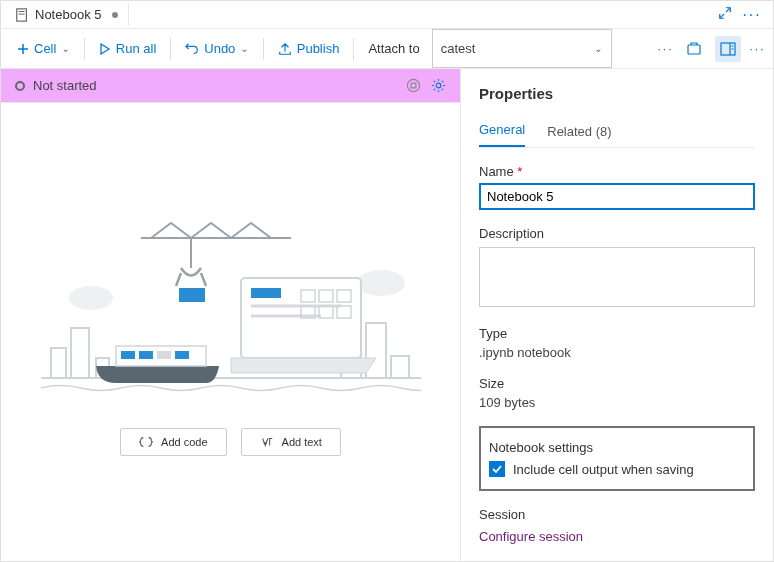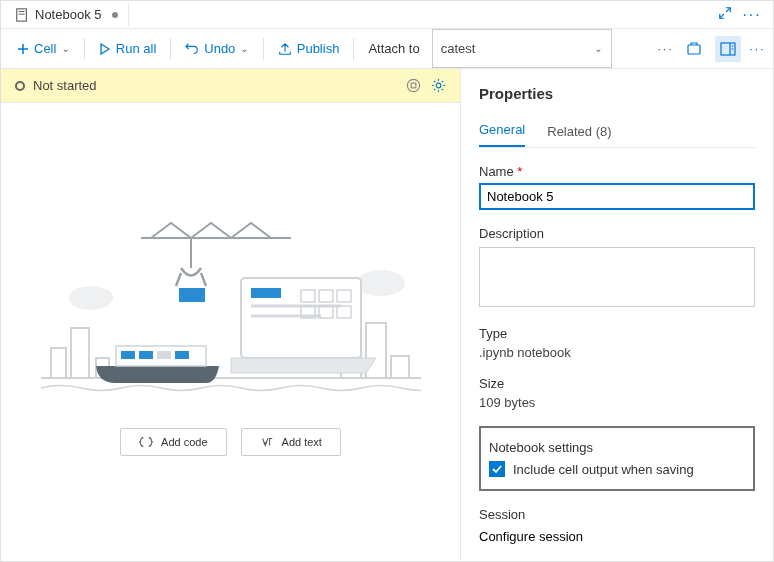--- a/index.html
+++ b/index.html
@@ -19,21 +19,21 @@
 .toolbar .sep { width: 1px; height: 22px; background: #e0e0e0; margin: 0 2px; }
 .toolbar .chev { font-size: 10px; color: #666; }
 .toolbar .attach-select { border: 1px solid #ccc; height: 39px; min-width: 180px; padding: 0 8px; display: flex; align-items: center; justify-content: space-between; font-size: 13px; color: #444; }
 .toolbar .right { margin-left: auto; display: flex; align-items: center; gap: 8px; }
 .toolbar .icon-btn { width: 26px; height: 26px; display: flex; align-items: center; justify-content: center; color: #0078d4; border-radius: 2px; cursor: pointer; }
 .toolbar .icon-btn.active { background: #deecf9; }
 
 
 .main { flex: 1; display: flex; overflow: hidden; }
 .left-panel { flex: 1; display: flex; flex-direction: column; border-right: 1px solid #e8e8e8; }
-.status-bar { height: 34px; display: flex; align-items: center; padding: 0 14px; font-size: 13px; color: #444; background: #fef9c3; border-bottom: 1px solid #e8e8e8; }
+.status-bar { height: 34px; display: flex; align-items: center; padding: 0 14px; font-size: 13px; color: #444; background: #f0abfc; border-bottom: 1px solid #e8e8e8; }
 .status-bar .status-dot { width: 10px; height: 10px; border: 2px solid #666; border-radius: 50%; margin-right: 8px; }
 .status-bar .right-icons { margin-left: auto; display: flex; gap: 10px; color: #666; }
 
 .empty-state { flex: 1; display: flex; flex-direction: column; align-items: center; justify-content: center; gap: 20px; padding: 20px; }
 .illustration { width: 380px; height: 200px; position: relative; }
 .illustration svg { width: 100%; height: 100%; }
 .add-buttons { display: flex; gap: 14px; }
 .outline-btn { border: 1px solid #ccc; background: #fff; padding: 6px 18px; font-size: 11px; display: flex; align-items: center; gap: 8px; cursor: pointer; color: #333; border-radius: 2px; }
 
 
@@ -44,21 +44,21 @@
 .tabs .ptab.active { color: #0078d4; border-bottom: 2px solid #0078d4; font-weight: 400; }
 .field-label { font-size: 13px; color: #333; margin-bottom: 4px; display: block; }
 .req { color: #d0021b; }
 .text-input { width: 100%; border: 2px solid #0078d4; padding: 4px 6px; font-size: 13px; outline: none; font-family: inherit; }
 .textarea { width: 100%; border: 1px solid #ccc; height: 60px; margin-top: 2px; resize: none; font-family: inherit; font-size: 13px; padding: 4px; }
 .field-block { margin-bottom: 16px; }
 .readonly-val { color: #444; margin-top: 2px; }
 .highlight-box { border: 2px solid #737373; padding: 12px 8px; margin-bottom: 16px; }
 .checkbox-row { display: flex; align-items: center; gap: 8px; margin-top: 6px; }
 .checkbox { width: 16px; height: 16px; background: #0078d4; display: flex; align-items: center; justify-content: center; color: #fff; font-size: 11px; }
-.link { color: #000000; cursor: pointer; margin-top: 3px; display: inline-block; }
+.link { color: #701a75; cursor: pointer; margin-top: 3px; display: inline-block; }
 
 svg { flex-shrink: 0; }
 </style>
 </head>
 <body>
 
 <div class="tab-bar">
   <div class="tab">
     <svg class="tab-icon" viewBox="0 0 16 16">
         <rect x="2" y="1" width="11" height="14" fill="none" stroke="#555" stroke-width="1.2"></rect>

